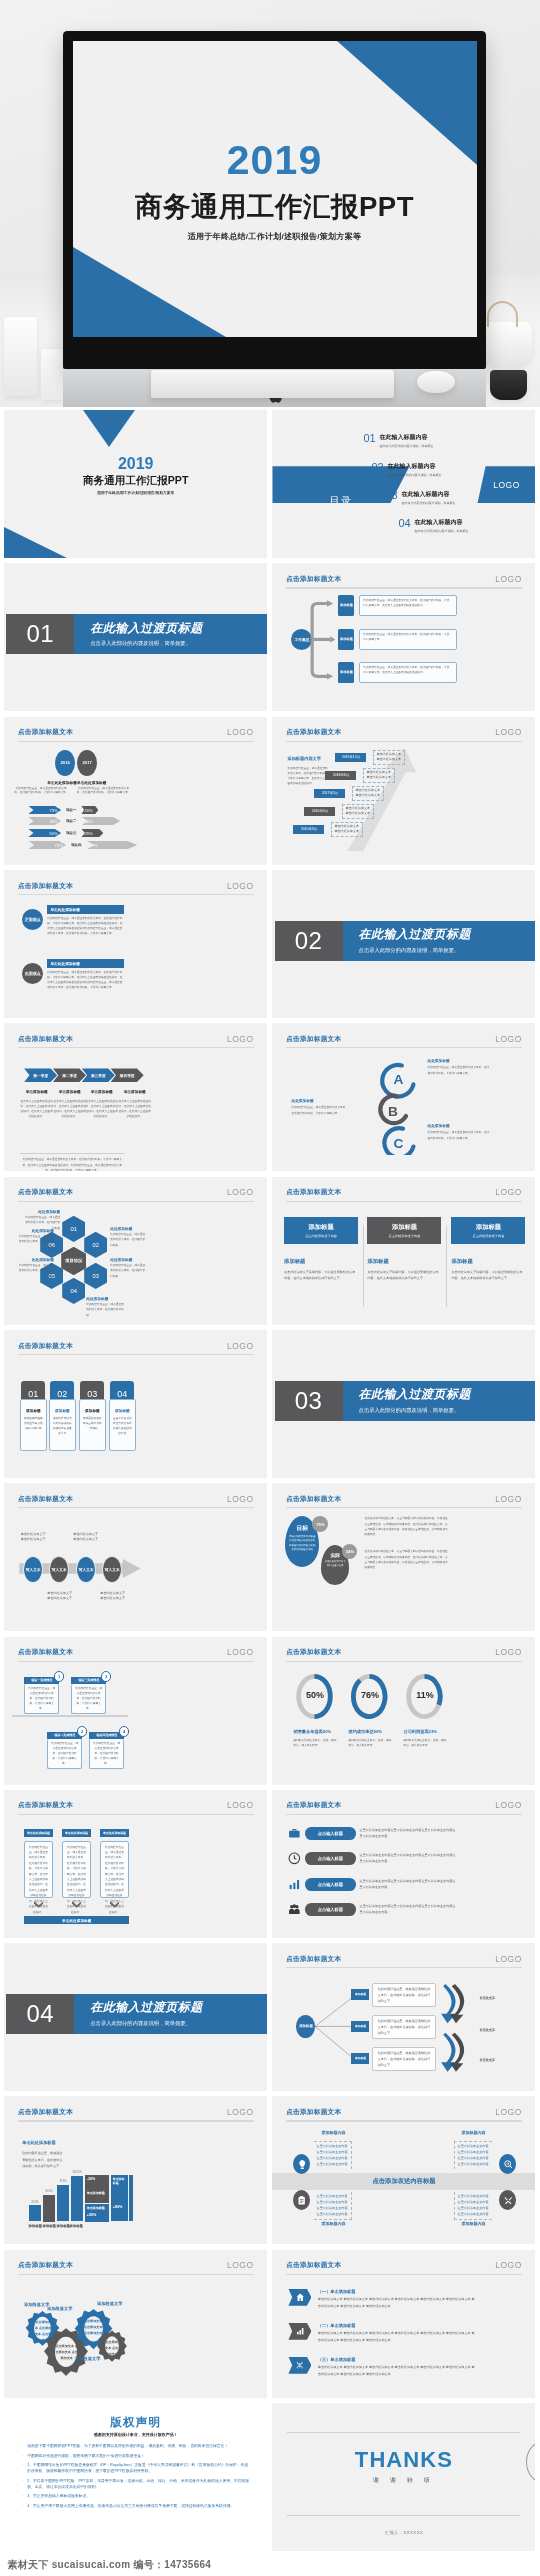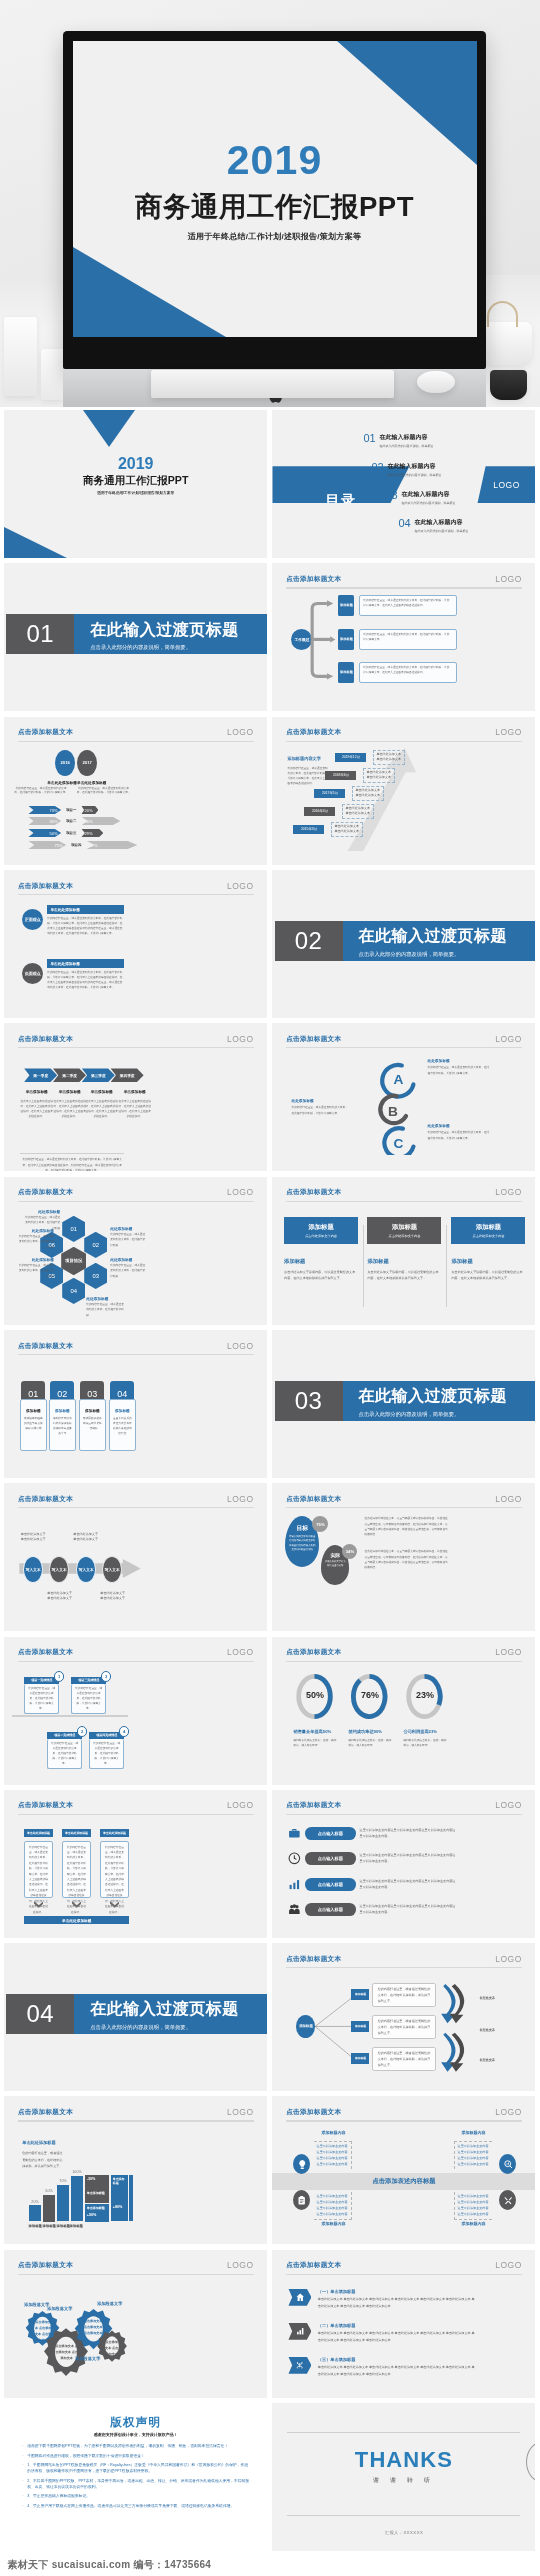--- a/index.html
+++ b/index.html
@@ -46,21 +46,21 @@
   .s-head { position:absolute; left:13.7px; right:13.7px; top:10.6px; display:flex; justify-content:space-between; align-items:flex-end; }
   .s-head .t { color:#2a6fa8; font-size:6.6px; font-weight:700; letter-spacing:0.3px; }
   .s-head .logo { color:#9a9a9a; font-size:8.5px; letter-spacing:0.5px; }
   .s-rule { position:absolute; left:13.7px; right:13.7px; top:24px; height:1.1px; background:#d8d8d8; }
 
   
   .divider { position:absolute; left:2.1px; right:0; top:51px; height:40px; display:flex; }
   .divider .num { width:68px; background:#58585a; color:#fff; font-size:24px; font-weight:400;
                   display:flex; align-items:center; justify-content:center; letter-spacing:0.5px;}
   .divider .body { flex:1; background:#2a6fa8; color:#fff; padding:5.3px 0 0 16px; }
-  .divider .body .ti { font-size:16px; font-weight:700; letter-spacing:0.5px; }
+  .divider .body .ti { font-size:12px; font-weight:700; letter-spacing:0.5px;font-style:italic; }
   .divider .body .su { font-size:5.3px; margin-top:3.7px; opacity:.95; }
 
   
   .bbox { background:#2a6fa8; color:#fff; }
   .gbox { background:#58585a; color:#fff; }
   .card { border:0.5px solid #8fb4d2; background:#fafcfe; border-radius:2.1px; }
   .tiny { font-size:2.7px; line-height:1.65; color:#5a5a5a; }
   .tiny2 { font-size:3.1px; line-height:1.6; color:#5a5a5a; }
   .lbl { font-size:3.7px; font-weight:700; }
   .blue-t { color:#2a6fa8; }
@@ -72,21 +72,21 @@
   .mini-cover .tri-b { position:absolute; left:0; bottom:0; width:0;height:0;
       border-bottom:31px solid #2a6fa8; border-right:63px solid transparent; }
   .mini-cover .y { position:absolute; left:0; right:0; top:45px; text-align:center; color:#2f7cb8; font-size:16px; font-weight:700; }
   .mini-cover .h { position:absolute; left:0; right:0; top:64px; text-align:center; color:#1d1d1d; font-size:10.6px; font-weight:700; }
   .mini-cover .s { position:absolute; left:0; right:0; top:80px; text-align:center; color:#3a3a3a; font-size:3.7px; font-weight:700; }
 
   
   .toc-band { position:absolute; left:0; top:56px; width:137px; height:37px; background:#2a6fa8;
               clip-path:polygon(0 0, 100% 0, 86% 100%, 0 100%); display:flex; flex-direction:column;
               align-items:center; justify-content:center; color:#fff; }
-  .toc-band .cn { font-size:14px; font-weight:700; letter-spacing:1.6px;margin-top:40px;}
+  .toc-band .cn { font-size:10px; font-weight:400; letter-spacing:1.6px;margin-top:40px;}
   .toc-band .en { font-size:5.3px; letter-spacing:1.6px; margin-top:0.5px;}
   .toc-logo { position:absolute; right:0; top:56px; width:58px; height:37px; background:#2a6fa8;
               clip-path:polygon(14% 0, 100% 0, 100% 100%, 0 100%); display:flex; align-items:center; justify-content:center;
               color:#fff; font-size:8.5px; letter-spacing:0.5px;}
   .toc-item { position:absolute; display:flex; gap:3.7px; align-items:flex-start; }
   .toc-item .n { color:#2a6fa8; font-size:11px; font-weight:300; line-height:.95; }
   .toc-item .tt { font-size:6px; font-weight:700; color:#1f1f1f; }
   .toc-item .dd { font-size:3px; color:#555; margin-top:1.6px; }
 
   
@@ -661,21 +661,21 @@
       <svg style="position:absolute;left:78px;top:35px;" width="39" height="49" viewBox="0 0 74 92">
         <ellipse cx="37" cy="46" rx="30" ry="38" fill="none" stroke="#c6c6c6" stroke-width="9"></ellipse>
         <path d="M37 8 A30 38 0 1 1 19 15" fill="none" stroke="#2a6fa8" stroke-width="9"></path>
       </svg>
       <div style="position:absolute;left:78px;top:53px;width:39px;text-align:center;font-size:9px;font-weight:700;color:#2b2b2b;">76%</div>
 
       <svg style="position:absolute;left:133px;top:35px;" width="39" height="49" viewBox="0 0 74 92">
         <ellipse cx="37" cy="46" rx="30" ry="38" fill="none" stroke="#c6c6c6" stroke-width="9"></ellipse>
         <path d="M37 8 A30 38 0 0 1 64 62" fill="none" stroke="#2a6fa8" stroke-width="9"></path>
       </svg>
-      <div style="position:absolute;left:133px;top:53px;width:39px;text-align:center;font-size:9px;font-weight:700;color:#2b2b2b;">23%</div>
+      <div style="position:absolute;left:133px;top:53px;width:39px;text-align:center;font-size:9px;font-weight:700;color:#2b2b2b;">11%</div>
 
       <div class="blue-t" style="position:absolute;left:21px;top:92px;width:51px;font-size:4.2px;font-weight:700;">销售量全年提高50%</div>
       <div class="tiny" style="position:absolute;left:21px;top:101px;width:45px;line-height:1.95;">编辑数据比例点击数据，右键，编辑数据，输入数据即可</div>
 
       <div class="blue-t" style="position:absolute;left:76px;top:92px;width:51px;font-size:4.2px;font-weight:700;">签约成功率达90%</div>
       <div class="tiny" style="position:absolute;left:76px;top:101px;width:45px;line-height:1.95;">编辑数据比例点击数据，右键，编辑数据，输入数据即可</div>
 
       <div class="blue-t" style="position:absolute;left:131px;top:92px;width:51px;font-size:4.2px;font-weight:700;">公司利润提高23%</div>
       <div class="tiny" style="position:absolute;left:131px;top:101px;width:45px;line-height:1.95;">编辑数据比例点击数据，右键，编辑数据，输入数据即可</div>
     </div>

